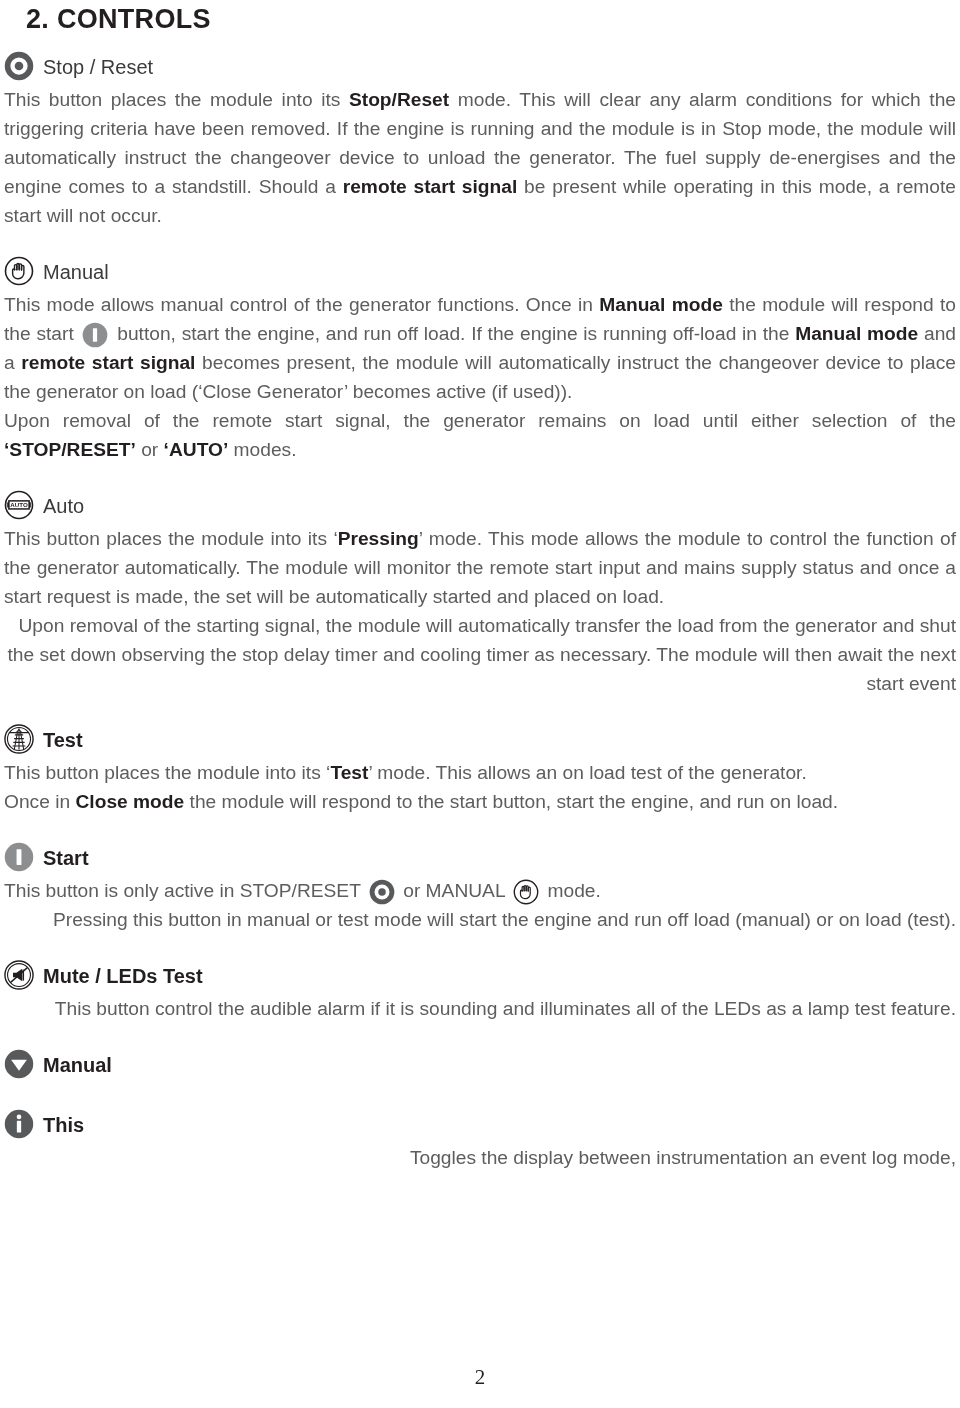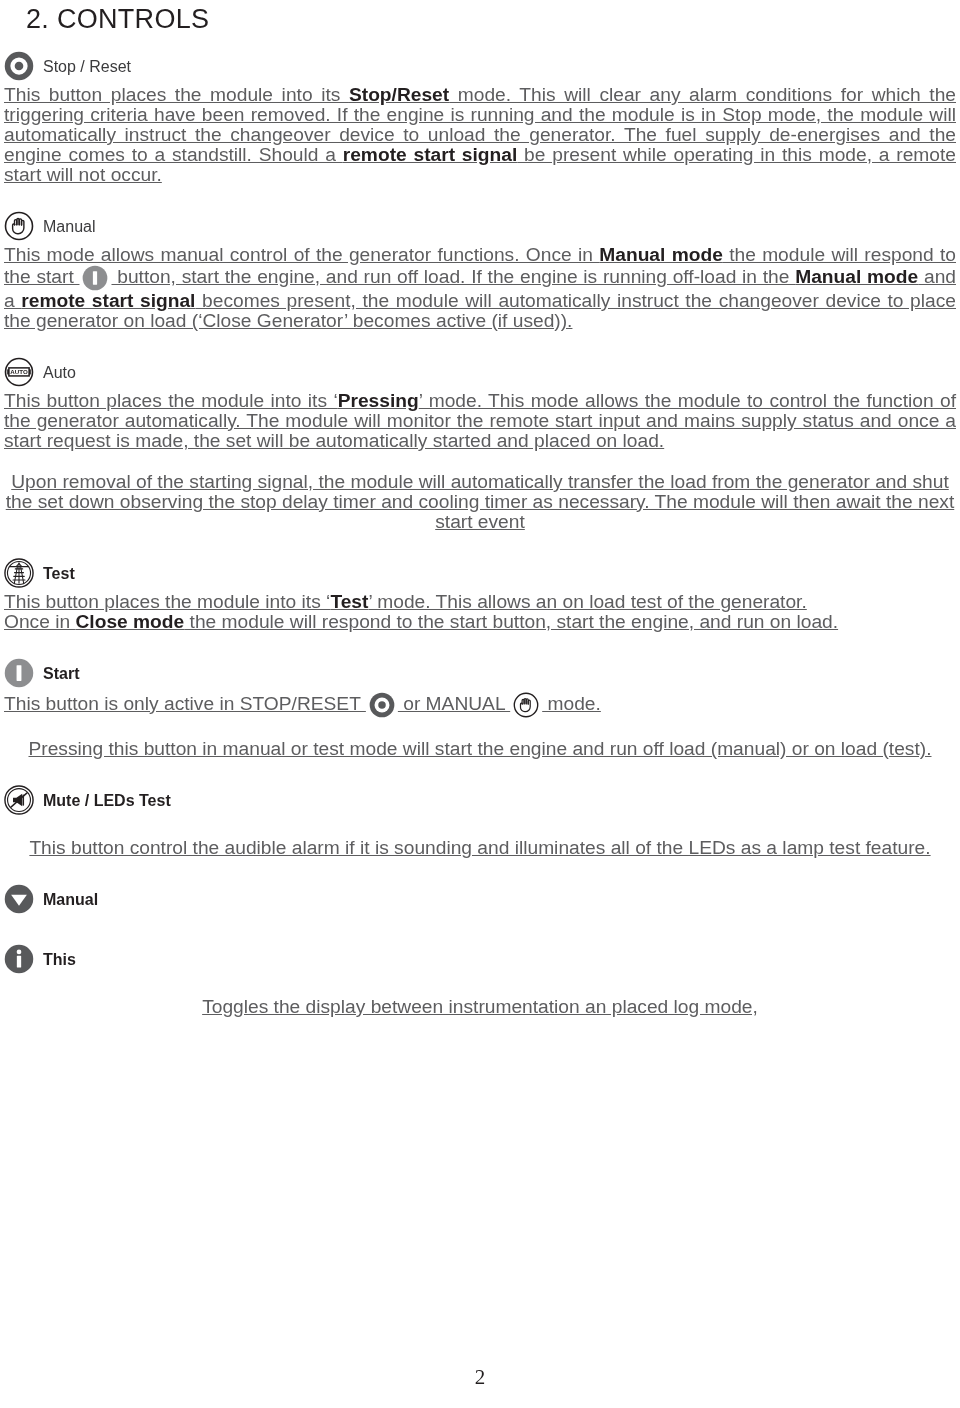--- a/index.html
+++ b/index.html
@@ -24,56 +24,55 @@
   }
   .content {
     position: absolute;
     left: 4px;
     top: 0px;
     width: 952px;
   }
 
   h1.doc-title {
     font-size: 27px;
-    font-weight: normal;
+    font-weight: bold;
     color: #231f20;
     letter-spacing: 0.3px;
     margin: 4px 0 14px 22px;
     font-family: "Liberation Sans", sans-serif;
   }
 
   .section { margin: 0 0 0 0; }
 
   .sec-head {
     display: flex;
     align-items: center;
     gap: 9px;
     margin: 0 0 2px 0;
     height: 34px;
   }
   .sec-head .label {
-    font-size: 16px;
+    font-size: 20px;
     color: #3b3b3d;
     line-height: 1;
     position: relative;
     top: 1px;
   }
   .sec-head .label.bold { font-weight: bold; color: #231f20; }
 
   p.body {
     font-size: 19.2px;
-    line-height: 20px;
+    line-height: 29px;
     color: #5d5d5f;
     margin: 0 0 0 0;
     text-align: justify;
     text-justify: inter-word;
     font-family: "Liberation Sans", sans-serif;
-    text-decoration: underline;
-  }
-  p.body.nojust { text-align: center; margin-top: 21px; }
+  }
+  p.body.nojust { text-align: right; }
   p.body b { color: #231f20; font-weight: bold; }
 
   .gap-sm { height: 17px; }
   .gap-md { height: 24px; }
 
   
   .icon { display: inline-block; vertical-align: middle; line-height: 0; }
 
   .ico-inline {
     display: inline-block;
@@ -125,20 +124,21 @@
                   <path d="M16.2 14.6 V9.6 a1.25 1.25 0 0 1 2.5 0 V14.8"></path>
                   <path d="M18.7 14.9 V11.2 a1.25 1.25 0 0 1 2.5 0 V18.2 a6.0 6.0 0 0 1 -6.0 6.0 h-0.6 a5.4 5.4 0 0 1 -5.4 -5.4 V15.0 a1.25 1.25 0 0 1 2.4 -0.45"></path>
                 </g>
               </svg></span>
             <span class="label">Manual</span>
           </div>
           <p class="body">This mode allows manual control of the generator functions. Once in <b>Manual mode</b> the module will respond to the start <span class="ico-inline"><svg width="26" height="26" viewBox="0 0 32 32">
                 <circle cx="16" cy="16" r="15.2" fill="#8d8e90"></circle>
                 <rect x="13.4" y="7.6" width="5.2" height="16.8" rx="0.6" fill="#ffffff"></rect>
               </svg></span> button, start the engine, and run off load. If the engine is running off-load in the <b>Manual mode</b> and a <b>remote start signal</b> becomes present, the module will automatically instruct the changeover device to place the generator on load (‘Close Generator’ becomes active (if used)).</p>
+          <p class="body">Upon removal of the remote start signal, the generator remains on load until either selection of the <b>‘STOP/RESET’</b> or <b>‘AUTO’</b> modes.</p>
         </div>
         <div class="gap-md"></div>
         <div class="section">
           <div class="sec-head">
             <span class="icon"><svg width="30" height="30" viewBox="0 0 32 32">
                 <circle cx="16" cy="16" r="14.4" fill="#ffffff" stroke="#231f20" stroke-width="1.7"></circle>
                 <rect x="5.2" y="11.6" width="21.6" height="8.6" fill="none" stroke="#231f20" stroke-width="1.6"></rect>
                 <rect x="3.4" y="13.2" width="2.0" height="5.4" fill="#231f20"></rect>
                 <rect x="26.6" y="13.2" width="2.0" height="5.4" fill="#231f20"></rect>
                 <text x="16" y="18.6" text-anchor="middle" font-family="Liberation Sans, sans-serif" font-size="6.6" font-weight="bold" fill="#231f20">AUTO</text>
@@ -222,21 +222,21 @@
         <div class="gap-md"></div>
         <div class="section">
           <div class="sec-head">
             <span class="icon"><svg width="30" height="30" viewBox="0 0 32 32">
                 <circle cx="16" cy="16" r="15.2" fill="#58595b"></circle>
                 <circle cx="16" cy="8.4" r="2.5" fill="#ffffff"></circle>
                 <rect x="13.7" y="12.6" width="4.6" height="12.4" rx="0.6" fill="#ffffff"></rect>
               </svg></span>
             <span class="label bold">This</span>
           </div>
-          <p class="body nojust">Toggles the display between instrumentation an placed log mode,</p>
+          <p class="body nojust">Toggles the display between instrumentation an event log mode,</p>
         </div>
         <div class="gap-sm"></div>
       </div>
 
   </div>
 
   <div class="page-number">2</div>
 </div>
 
 </body></html>

